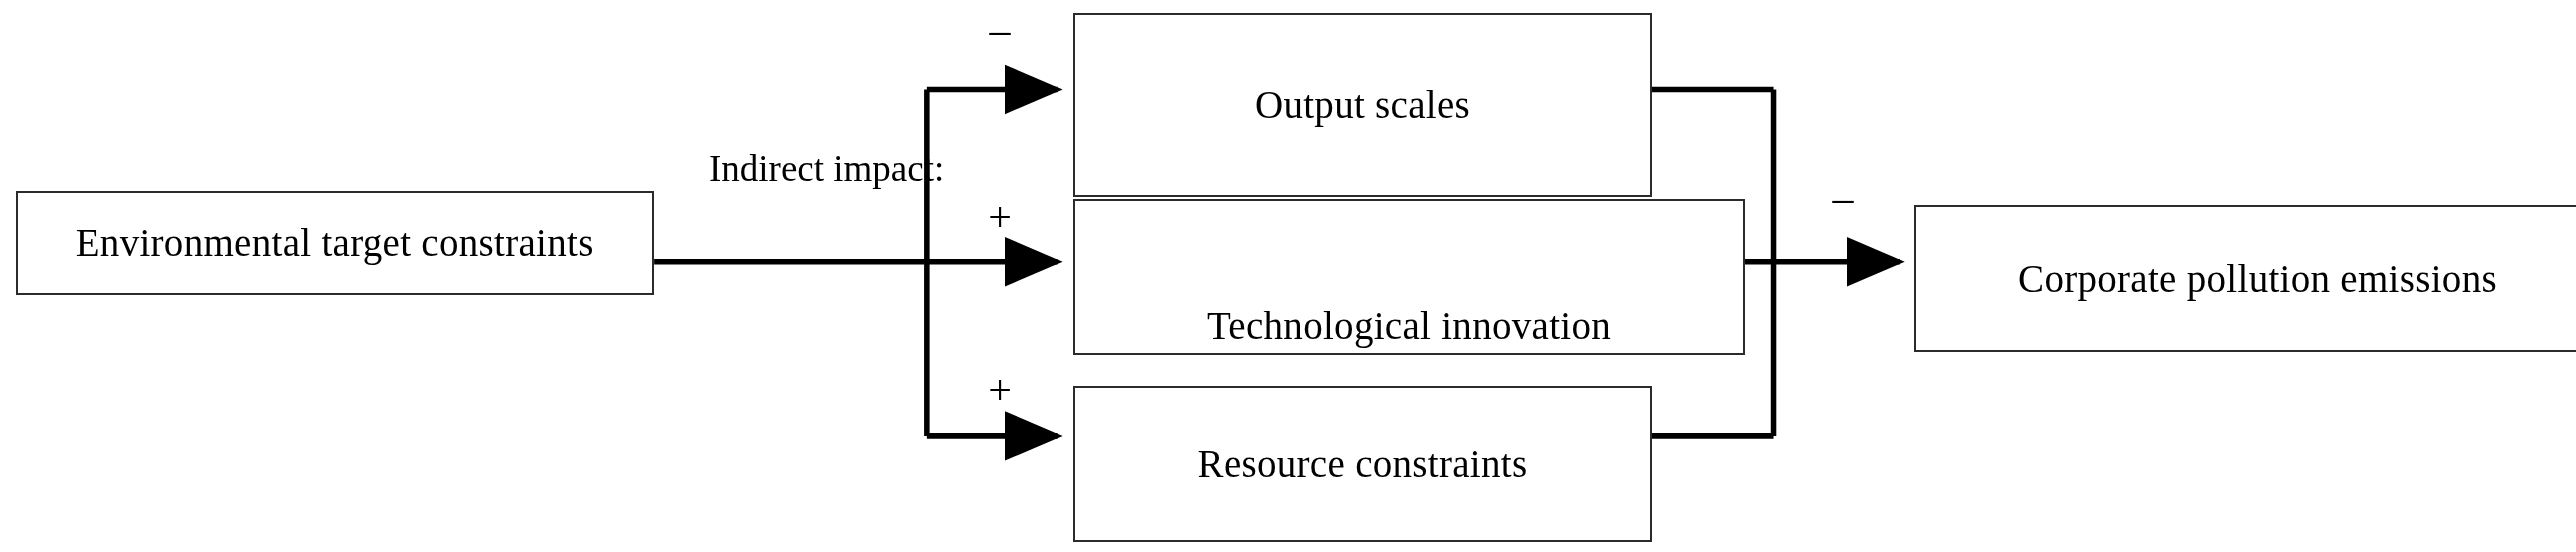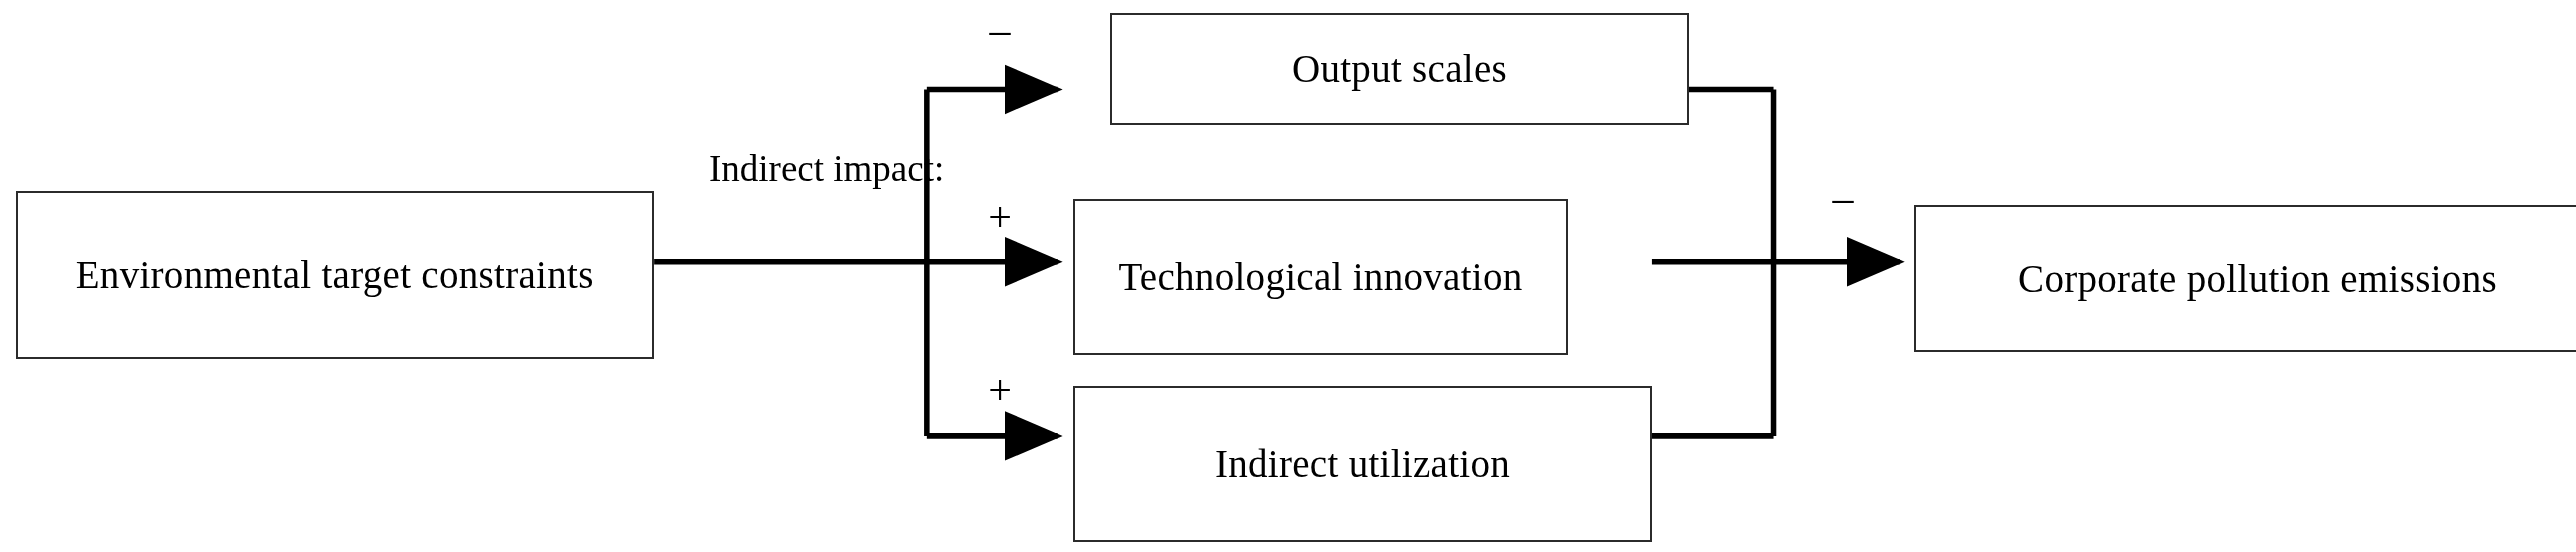--- a/index.html
+++ b/index.html
@@ -84,50 +84,50 @@
 
     <path d="M1793,97 L1925,97" stroke="#000000" stroke-width="6" fill="none"></path>
 
     <path d="M1793,473 L1925,473" stroke="#000000" stroke-width="6" fill="none"></path>
 
     <path d="M1925,97 L1925,473" stroke="#000000" stroke-width="6" fill="none"></path>
 
     <path d="M1793,284 L2062,284" stroke="#000000" stroke-width="6" fill="none" marker-end="url(#arrow)"></path>
   </svg>
 
-  <div class="node" style="left:15.7px; top:191px; width:638px; height:168px;">
+  <div class="node" style="left:15.7px; top:191px; width:638px; height:104px;">
     <span class="label">Environmental target constraints</span>
   </div>
 
   <div class="edge-label" style="left:709px; top:144px; width:184px;">
     <span>Indirect impact:</span>
   </div>
 
   <div class="sign" style="left:977px; top:9.2px; width:46px;">
     <span>–</span>
   </div>
 
   <div class="sign" style="left:977px; top:196px; width:46px;">
     <span>+</span>
   </div>
 
   <div class="sign" style="left:977px; top:369px; width:46px;">
     <span>+</span>
   </div>
 
-  <div class="node" style="left:1073px; top:13px; width:579px; height:112px;margin-left:37px;">
+  <div class="node" style="left:1073px; top:13px; width:579px; height:184px;">
     <span class="label">Output scales</span>
   </div>
 
-  <div class="node" style="left:1073px; top:199px; width:495px; height:156px;">
+  <div class="node" style="left:1073px; top:199px; width:672px; height:156px;align-items:flex-end;">
     <span class="label">Technological innovation</span>
   </div>
 
   <div class="node" style="left:1073px; top:386px; width:579px; height:156px;">
-    <span class="label">Indirect utilization</span>
+    <span class="label">Resource constraints</span>
   </div>
 
   <div class="sign" style="left:1820px; top:177px; width:46px;">
     <span>–</span>
   </div>
 
   <div class="node" style="left:1914px; top:205px; width:687px; height:147px;">
     <span class="label">Corporate pollution emissions</span>
   </div>
 

